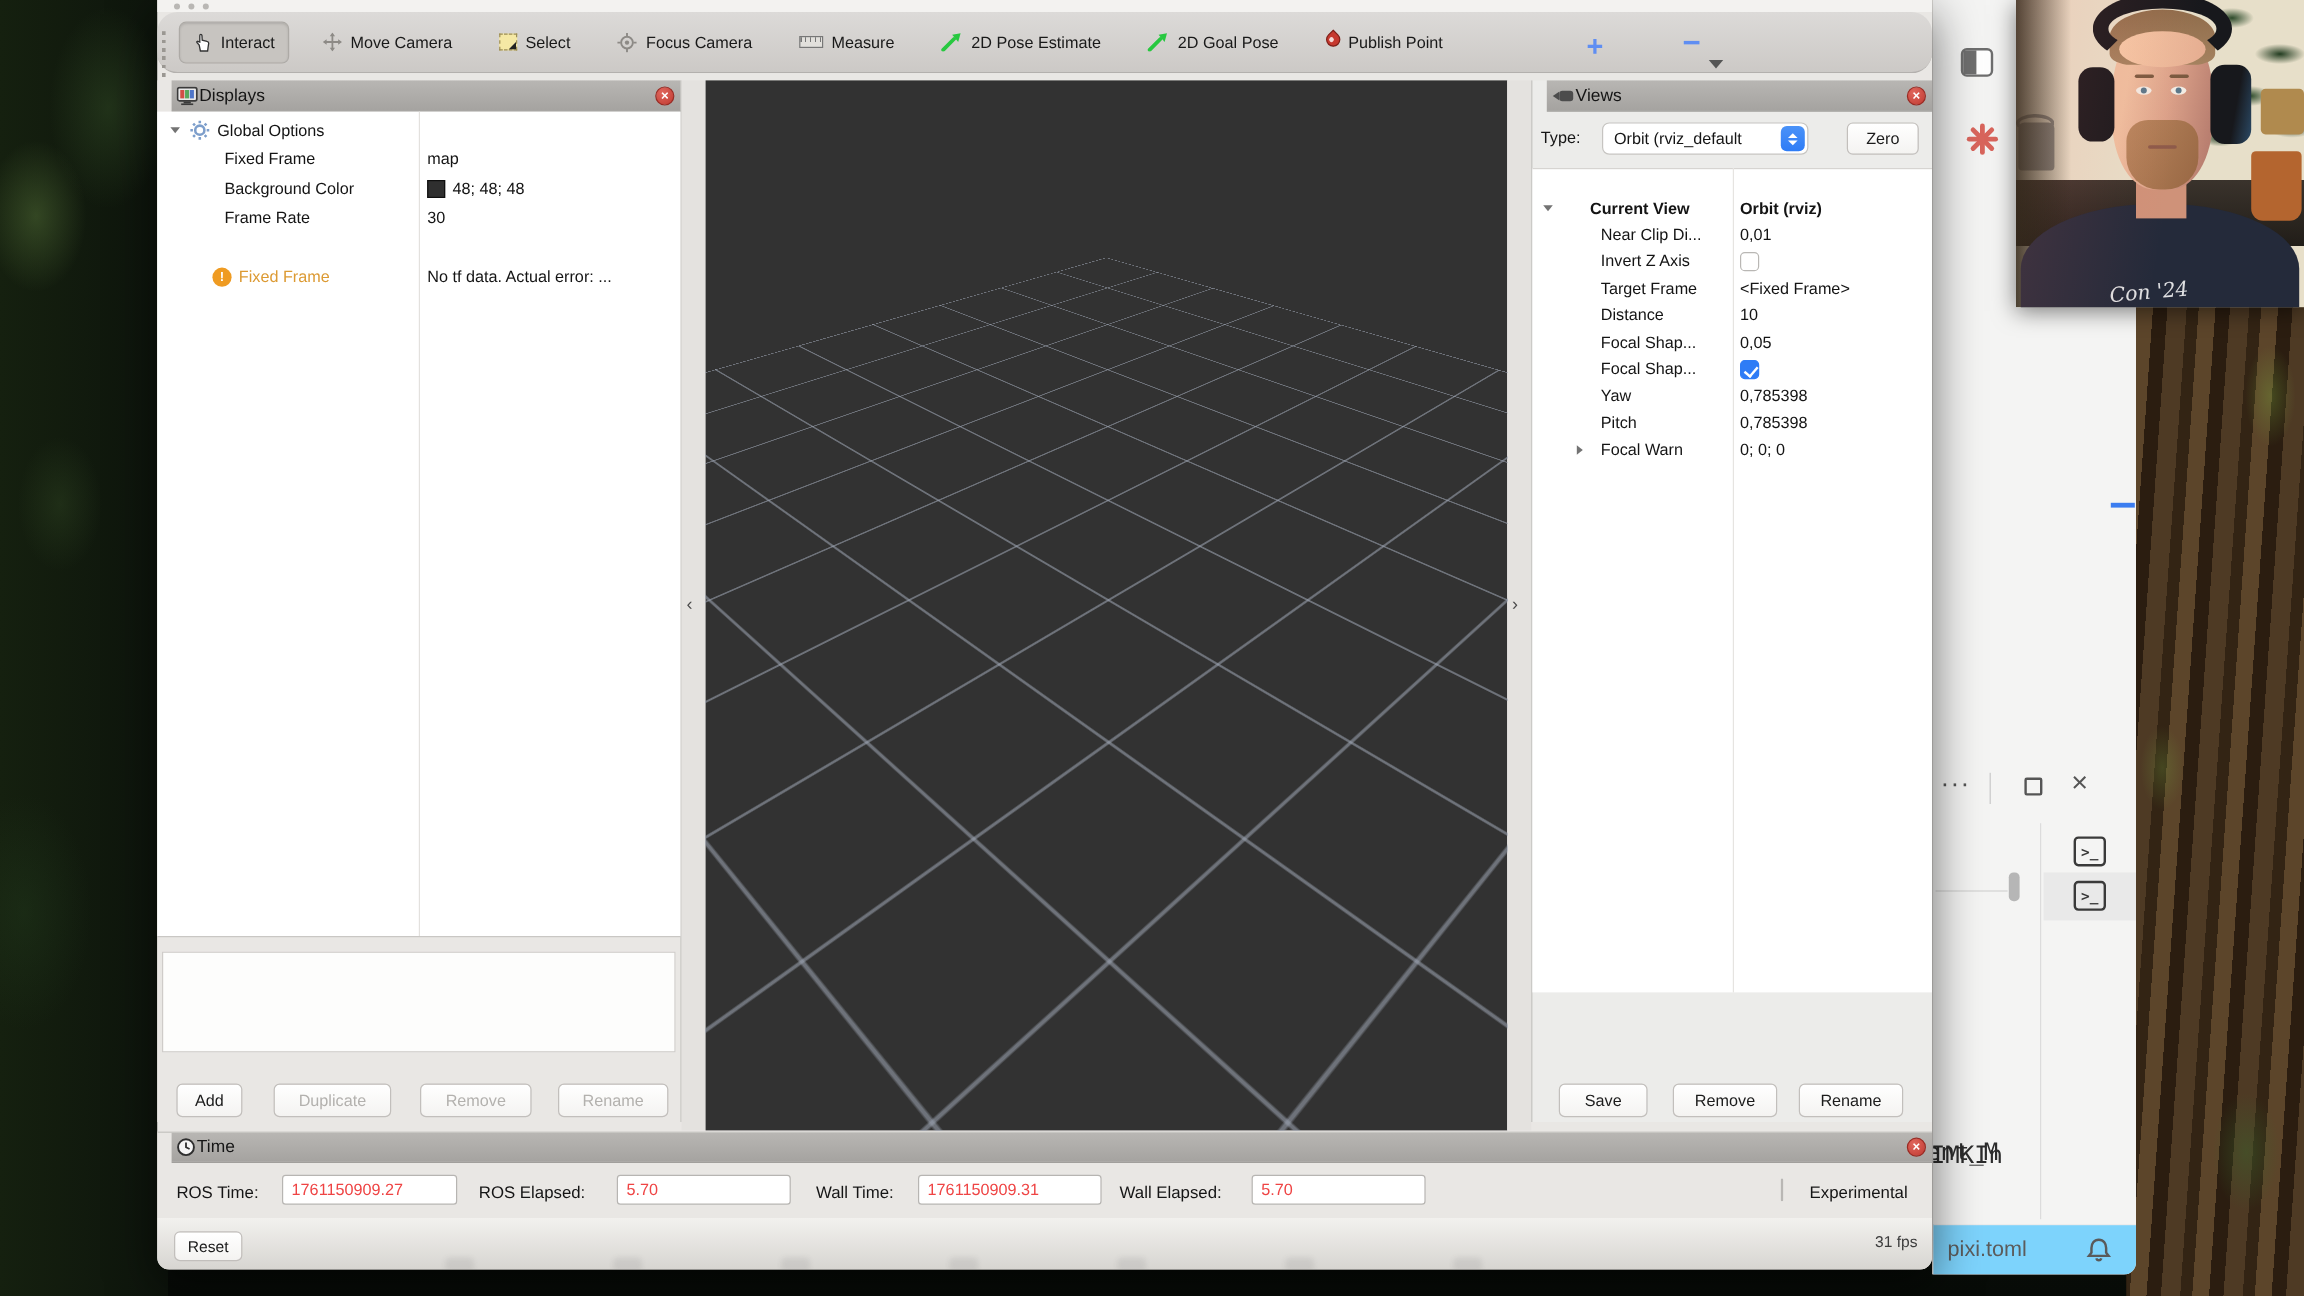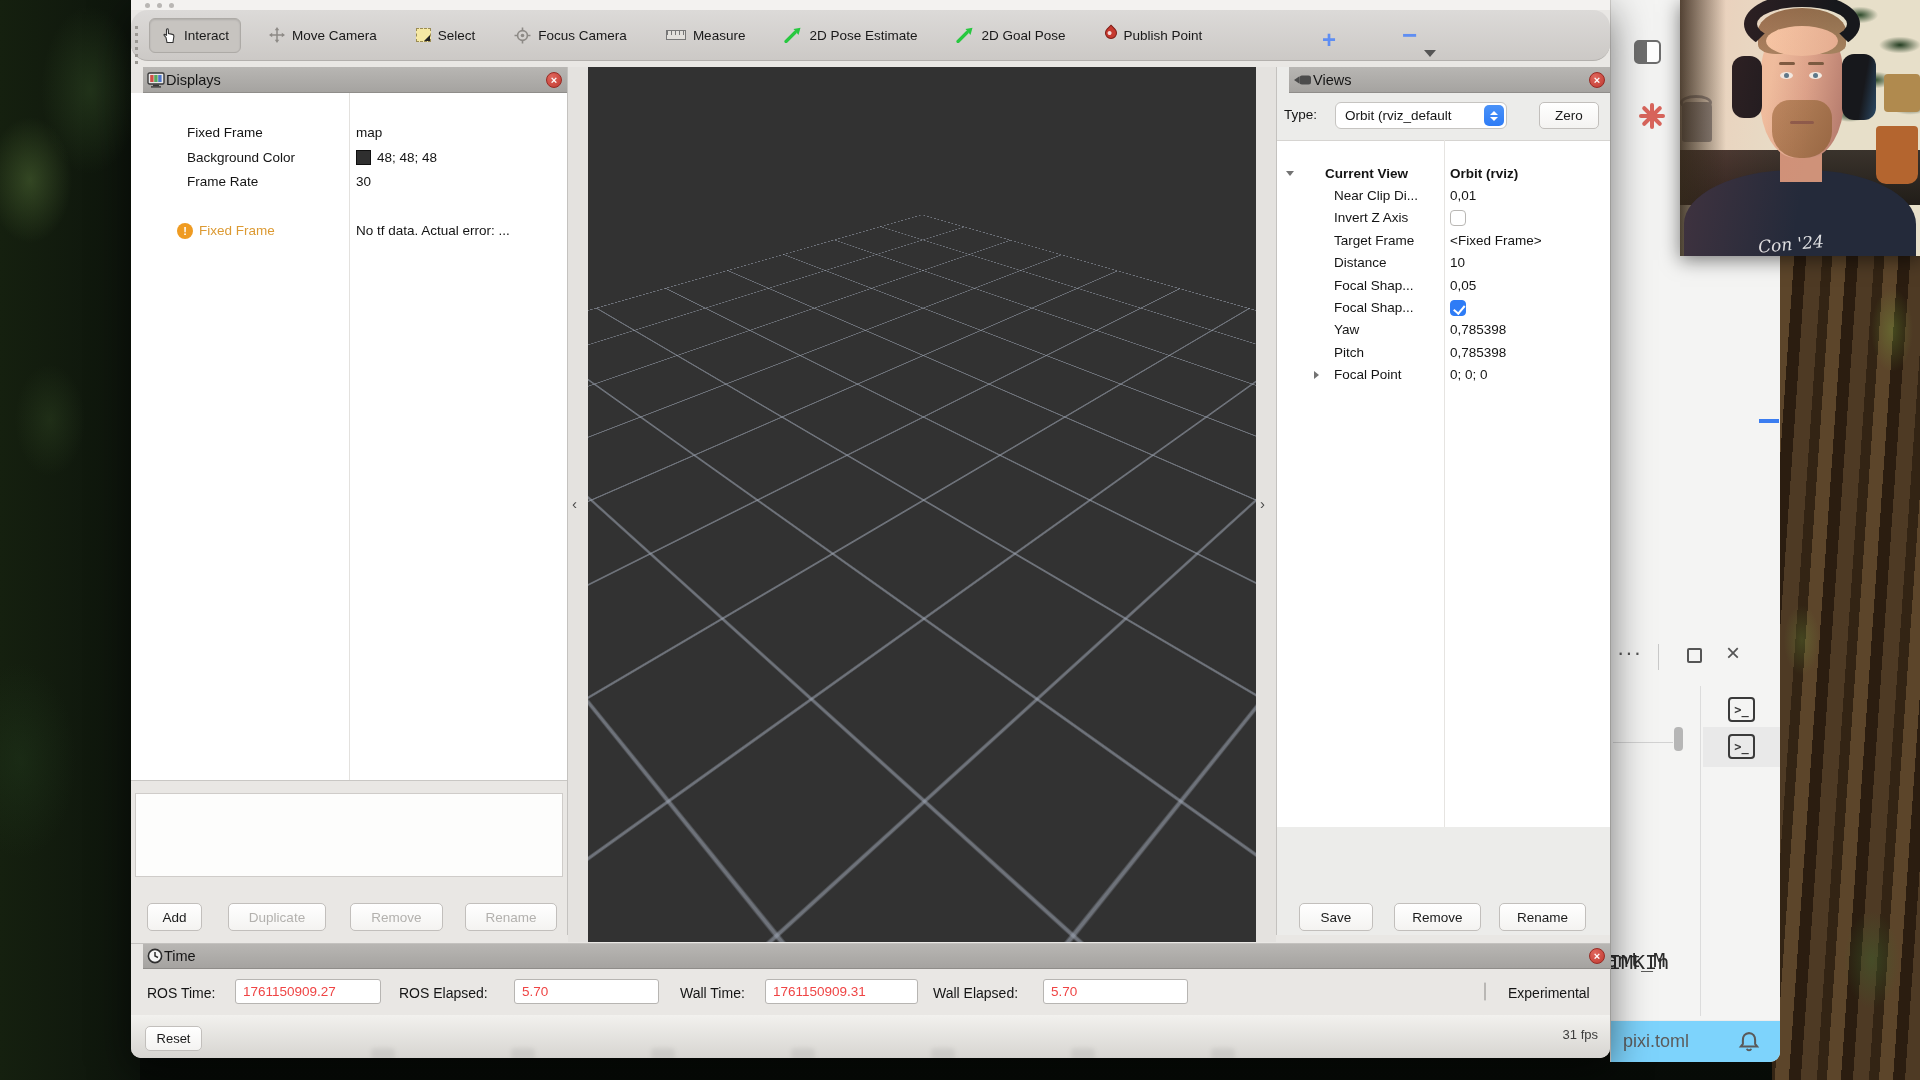--- a/index.html
+++ b/index.html
@@ -307,20 +307,30 @@
         <rect x="11.2" y="3" width="3.4" height="7" fill="#4f76c9"></rect>
         <rect x="6" y="12.6" width="6" height="1.6" fill="#3a3a3a"></rect>
         <rect x="4" y="14.2" width="10" height="1.4" fill="#3a3a3a"></rect>
       </svg>
       <span>Displays</span>
       <span class="closebtn">×</span>
     </div>
     <div id="disp-tree"></div>
     <div id="disp-coldiv"></div>
 
+    <div class="drow" style="top:29px;">
+      <span class="cd" style="margin-left:11px;"></span>
+      <svg width="17" height="17" viewBox="0 0 16 16" style="margin-left:8px;">
+        <circle cx="8" cy="8" r="3.6" fill="none" stroke="#7d9ecb" stroke-width="2"></circle>
+        <g stroke="#7d9ecb" stroke-width="2">
+          <path d="M8 0.6 V2.6 M8 13.4 V15.4 M0.6 8 H2.6 M13.4 8 H15.4 M2.8 2.8 L4.2 4.2 M11.8 11.8 L13.2 13.2 M13.2 2.8 L11.8 4.2 M4.2 11.8 L2.8 13.2"></path>
+        </g>
+      </svg>
+      <span style="margin-left:6px;">Global Options</span>
+    </div>
 
     <div class="drow" style="top:53.5px;">
       <span style="margin-left:56px;">Fixed Frame</span>
       <span class="dval">map</span>
     </div>
 
     <div class="drow" style="top:78px;">
       <span style="margin-left:56px;">Background Color</span>
       <span class="dval">
         <span class="swatch"></span>
@@ -421,21 +431,21 @@
     <div class="vrow" style="top:251.8px;">
       <span style="margin-left:57px;">Yaw</span>
       <span class="vval">0,785398</span>
     </div>
     <div class="vrow" style="top:274.2px;">
       <span style="margin-left:57px;">Pitch</span>
       <span class="vval">0,785398</span>
     </div>
     <div class="vrow" style="top:296.6px;">
       <span class="cr" style="margin-left:37px;"></span>
-      <span style="margin-left:15px;">Focal Point</span>
+      <span style="margin-left:15px;">Focal Warn</span>
       <span class="vval">0; 0; 0</span>
     </div>
 
     <div class="btn views-btn" style="left:22px; width:74px;">Save</div>
     <div class="btn views-btn" style="left:117px; width:87px;">Remove</div>
     <div class="btn views-btn" style="left:222px; width:87px;">Rename</div>
   </div>
 
   <div class="abs" id="timepanel">
     <div class="phdr" style="height:25px;">

